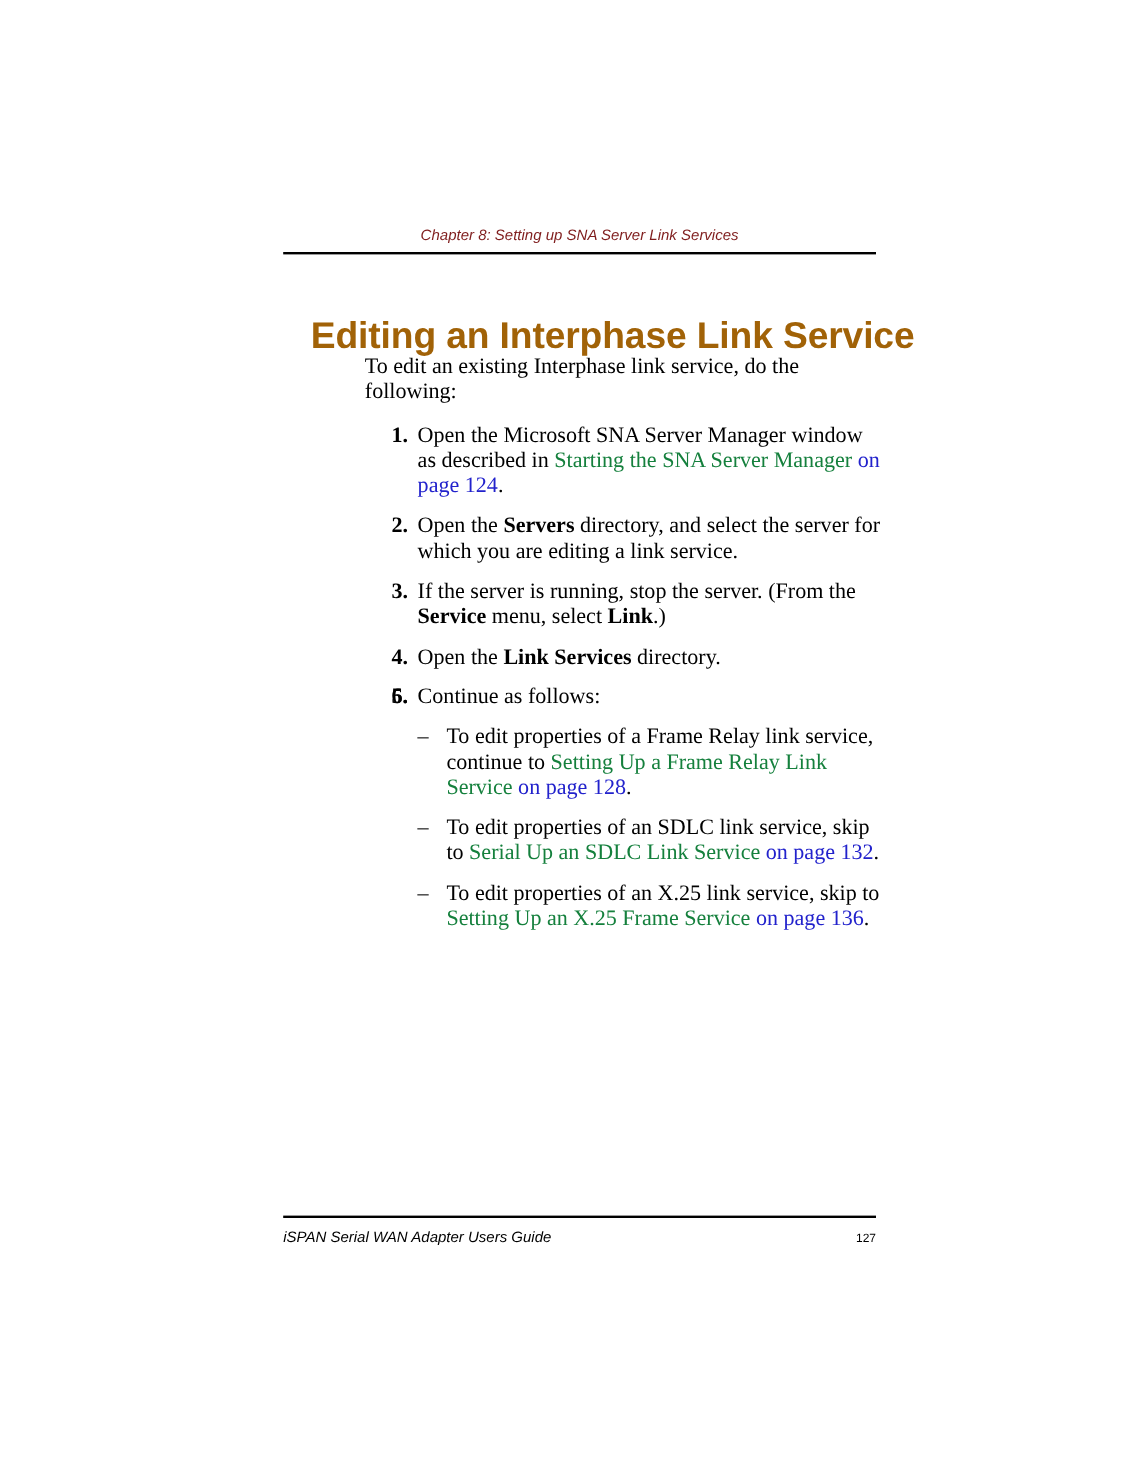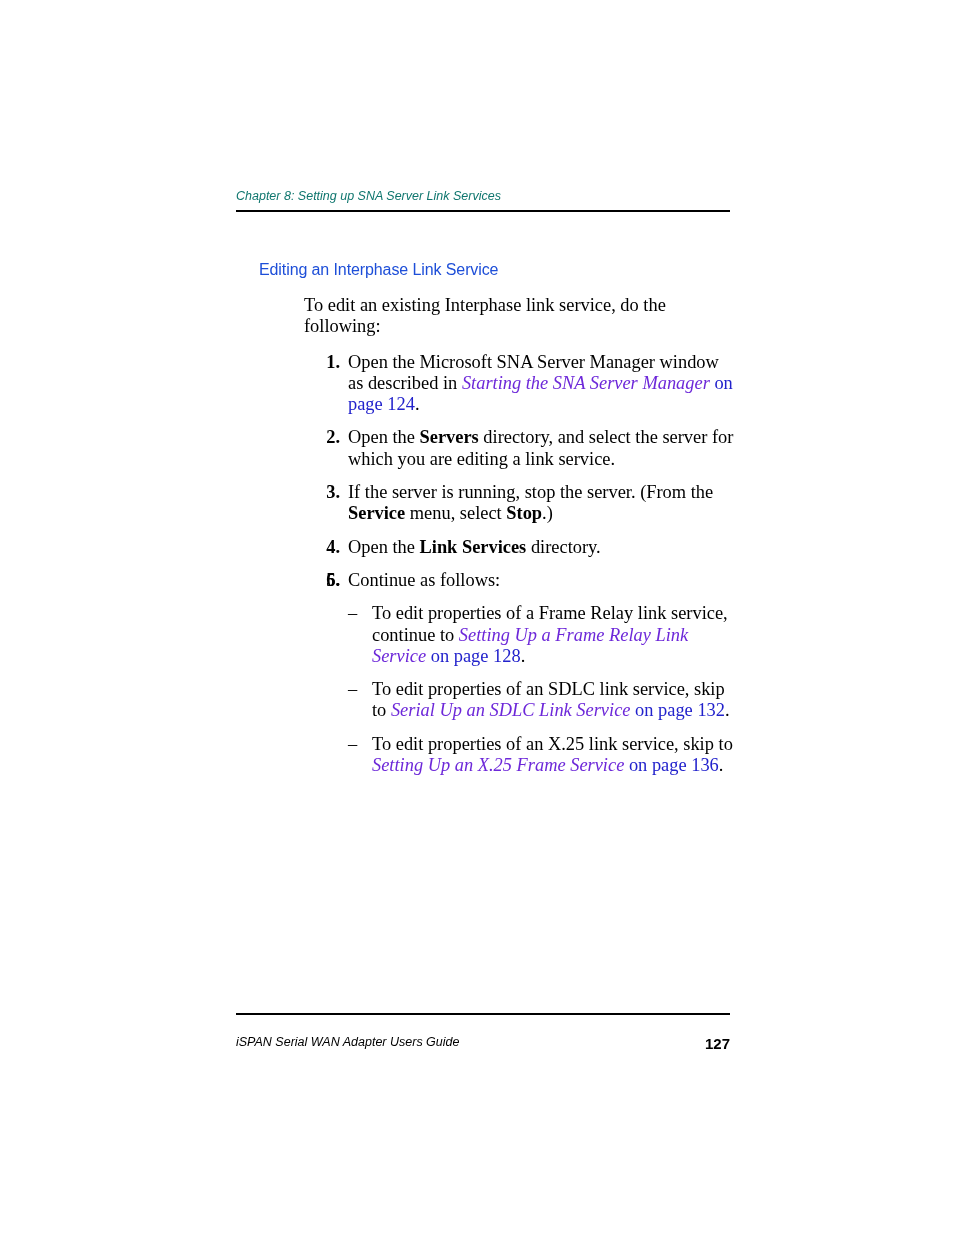--- a/index.html
+++ b/index.html
@@ -28,42 +28,42 @@
     position: absolute;
     left: 236px;
     top: 188px;
     width: 494px;
   }
   .header-text {
     font-family: "Liberation Sans", sans-serif;
     font-style: italic;
     font-size: 12.5px;
     line-height: 16px;
-    text-align: left;
-    color: #0f766e;
+    text-align: center;
+    color: #7f1d1d;
     white-space: nowrap;
   }
   .rule {
     width: 100%;
     height: 2px;
     background: #000000;
     margin-top: 6px;
   }
 
   
   .section-title {
     position: absolute;
     left: 259px;
     top: 245px;
     font-family: "Liberation Sans", sans-serif;
-    font-weight: normal;
-    font-size: 16px;
+    font-weight: bold;
+    font-size: 31px;
     line-height: 28px;
     letter-spacing: -0.1px;
-    color: #1d4ed8;
+    color: #a16207;
     white-space: nowrap;
   }
 
   
   .body-area {
     position: absolute;
     left: 304px;
     top: 283px;
     width: 430px;
     font-size: 18.4px;
@@ -107,22 +107,21 @@
   .sub-li:last-child { margin-bottom: 0; }
   .sub-dash {
     position: absolute;
     left: 0;
     top: 0;
     width: 14px;
     text-align: left;
   }
 
   .xref {
-    color: #6d28d9;
-    font-style: italic;
+    color: #15803d;
   }
   .xref-plain {
     color: #2222cc;
     font-style: normal;
   }
   .ui {
     font-weight: bold;
   }
 
   
@@ -133,34 +132,34 @@
     width: 494px;
   }
   .footer-rule {
     width: 100%;
     height: 2px;
     background: #000000;
   }
   .footer-row {
     display: flex;
     justify-content: space-between;
-    align-items: flex-start;
-    margin-top: 20px;
+    align-items: flex-end;
+    margin-top: 9px;
   }
   .footer-left {
     font-family: "Liberation Sans", sans-serif;
     font-style: italic;
     font-size: 12.5px;
     white-space: nowrap;
   }
   .footer-page {
     font-family: "Liberation Sans", sans-serif;
-    font-weight: bold;
+    font-weight: normal;
     font-style: normal;
-    font-size: 15px;
+    font-size: 10px;
     white-space: nowrap;
   }
 </style>
 </head>
 <body>
 
 <div class="page">
 
   <div class="header-area">
     <div class="header-text">Chapter 8: Setting up SNA Server Link Services</div>
@@ -180,21 +179,21 @@
         <span><span>Open the Microsoft SNA Server Manager window as described in </span><a class="xref">Starting the SNA Server Manager</a><a class="xref-plain"> on page 124</a><span>.</span></span>
       </li>
 
       <li class="li">
         <span class="li-num">2.</span>
         <span><span>Open the </span><strong class="ui">Servers</strong><span> directory, and select the server for which you are editing a link service.</span></span>
       </li>
 
       <li class="li">
         <span class="li-num">3.</span>
-        <span><span>If the server is running, stop the server. (From the </span><strong class="ui">Service</strong><span> menu, select </span><strong class="ui">Stop</strong><span>.)</span></span>
+        <span><span>If the server is running, stop the server. (From the </span><strong class="ui">Service</strong><span> menu, select </span><strong class="ui">Link</strong><span>.)</span></span>
       </li>
 
       <li class="li">
         <span class="li-num">4.</span>
         <span><span>Open the </span><strong class="ui">Link Services</strong><span> directory.</span></span>
       </li>
 
       <li class="li">
         <span class="li-num">5.</span>
       </li>

